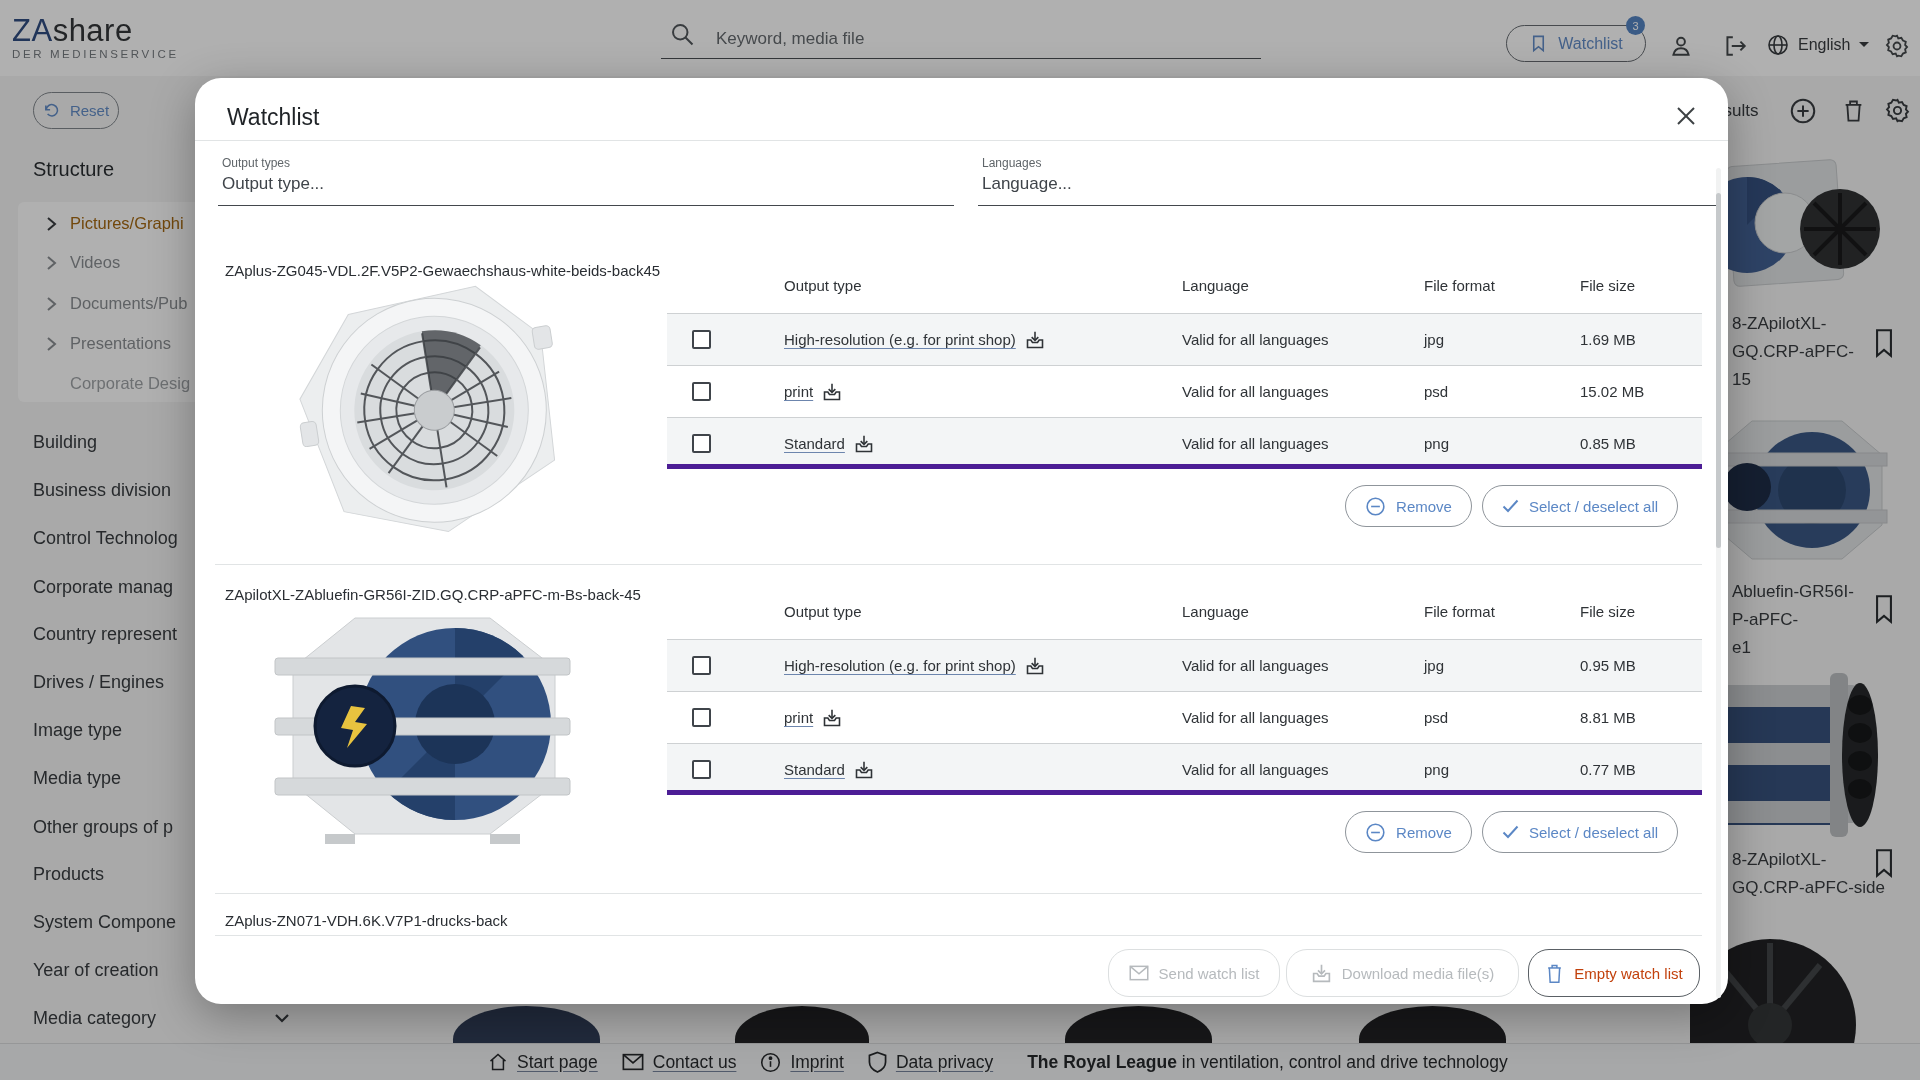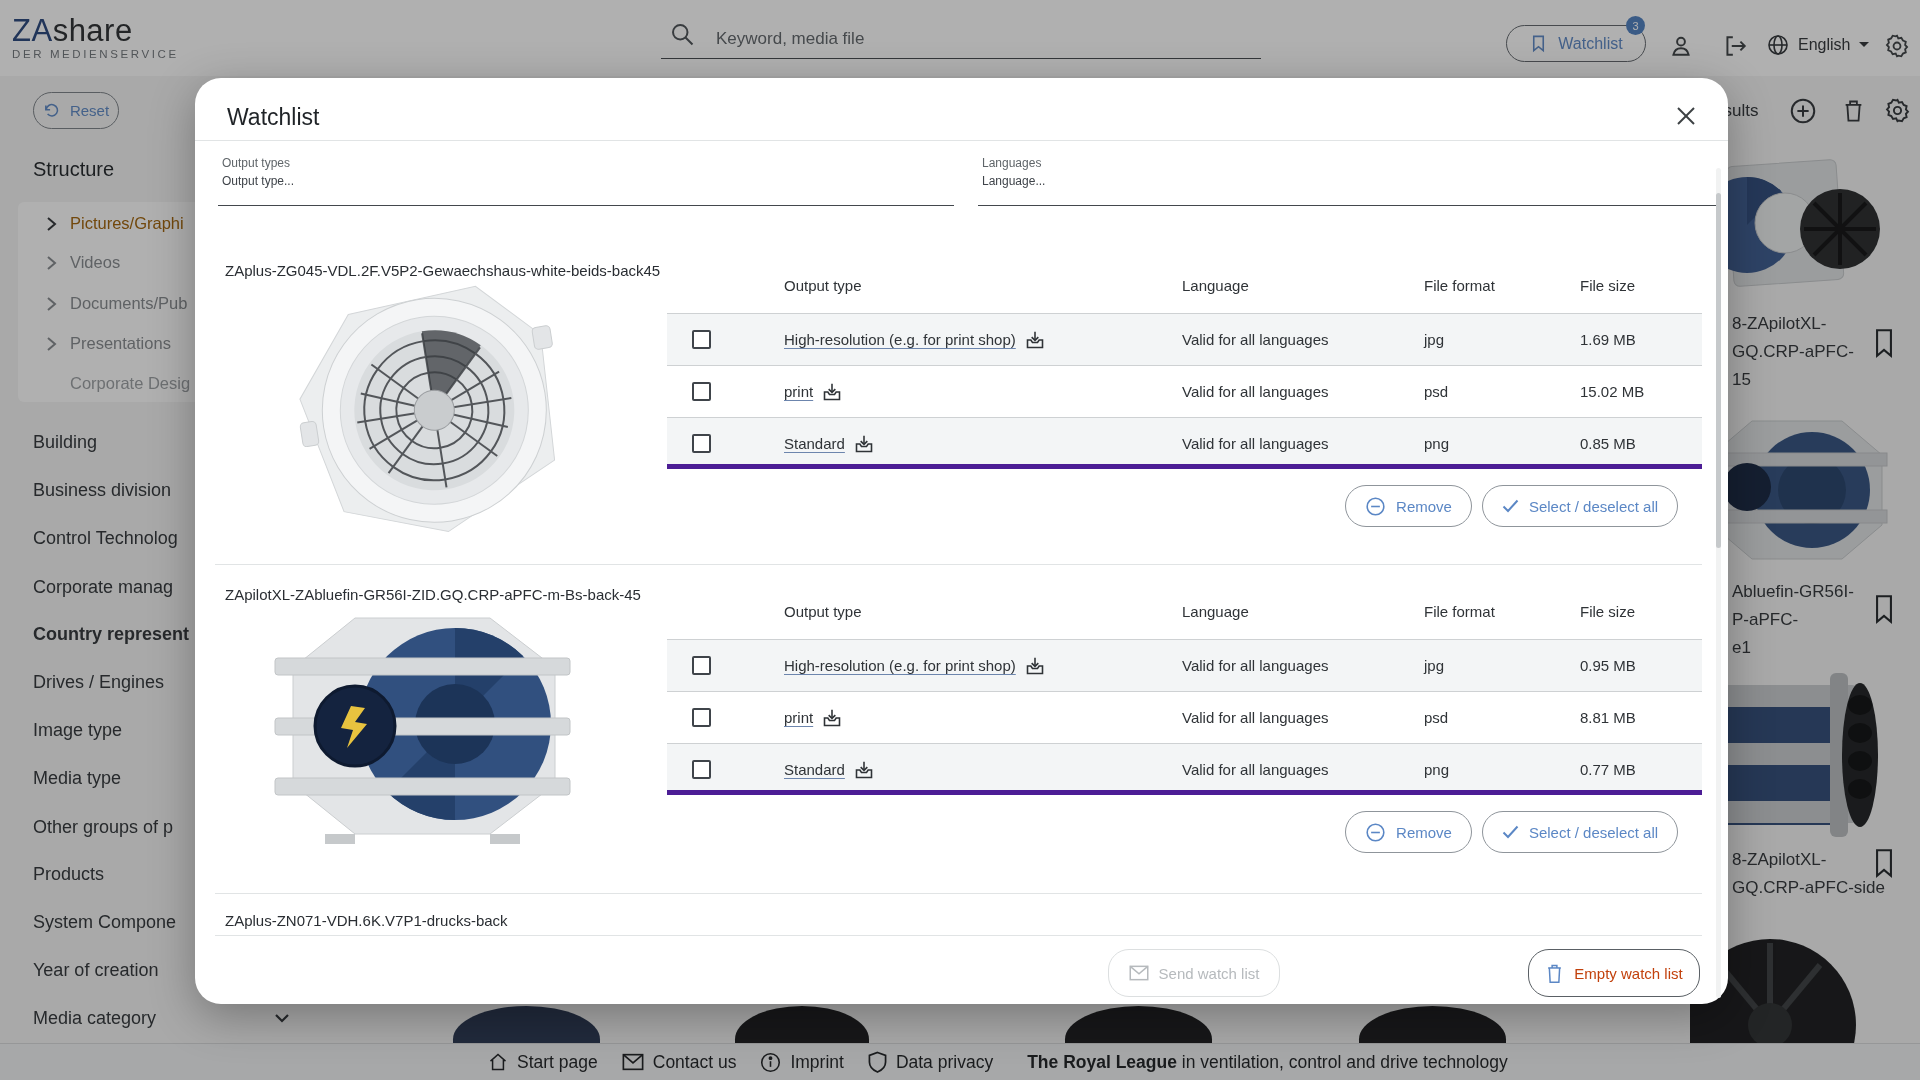--- a/index.html
+++ b/index.html
@@ -41,34 +41,34 @@
   .res-text { position:absolute; left:1714px; top:101px; font-size:17px; color:#2f3337; }
   .caption { position:absolute; font-size:17px; color:#2f3337; line-height:28px; white-space:nowrap; }
   .bm { position:absolute; color:#1f2327; }
 
   
   .strip-thumb { position:absolute; border-radius:50% 50% 0 0 / 90% 90% 0 0; }
 
   
   .footer { position:absolute; left:0; top:1043px; width:1920px; height:37px; background:#f2f3f4; border-top:1px solid #d8dadb; display:flex; align-items:center; gap:24px; padding-left:488px; font-size:17.5px; color:#1c1f22; }
   .f-link { display:flex; align-items:center; gap:9px; cursor:pointer; }
-  .f-link span { text-underline-offset:3px; text-decoration-color:#6f7d96; }
+  .f-link span { text-decoration:underline; text-underline-offset:3px; text-decoration-color:#6f7d96; }
   .tagline { margin-left:10px; white-space:nowrap; }
 
   
   #overlay { position:absolute; inset:0; background:rgba(22,22,22,0.34); z-index:5; }
 
   
   #modal { position:absolute; left:195px; top:78px; width:1533px; height:926px; background:#ffffff; border-radius:26px; box-shadow:0 12px 46px rgba(0,0,0,.3); z-index:10; }
   .m-title { position:absolute; left:32px; top:26px; font-size:23px; color:#1f2327; }
   .m-close { position:absolute; right:30px; top:26px; width:24px; height:24px; cursor:pointer; color:#3c4043; }
   .m-div { position:absolute; left:0; width:1533px; border-top:1px solid #e1e4e5; }
   .m-div2 { position:absolute; left:20px; width:1487px; border-top:1px solid #e1e4e5; }
   .f-label { position:absolute; top:78px; font-size:12px; color:#5f6569; }
-  .f-value { position:absolute; top:96px; font-size:12px; color:#3f444a; cursor:pointer; }
+  .f-value { position:absolute; top:96px; font-size:17px; color:#3f444a; cursor:pointer; }
   .f-line { position:absolute; top:127px; border-top:1.5px solid #43484d; }
   .item-name { position:absolute; left:30px; font-size:15px; color:#2a2e33; }
 
   .wl-table { position:absolute; left:472px; width:1035px; }
   .th { position:absolute; top:0; height:40px; line-height:40px; font-size:15px; color:#2f3337; }
   .wl-row { position:absolute; left:0; width:1035px; height:52px; border-top:1px solid #ced1d3; }
   .wl-row.last { border-bottom:5px solid #4c1d95; }
   .wl-row.odd { background:#f3f5f6; }
   .cell { position:absolute; top:0; height:52px; line-height:52px; font-size:15px; color:#2f3337; white-space:nowrap; }
   .cb { position:absolute; left:25px; top:16px; width:19px; height:19px; border:2px solid #3f444a; border-radius:2px; background:#fff; cursor:pointer; }
@@ -193,21 +193,21 @@
         </svg>
       </span>
     <div class="sb-item muted" style="top:334px;">Presentations</div>
 
     <div class="sb-item muted2" style="top:374px;">Corporate Desig</div>
 
     <div class="sb-cat" style="top:432px;">Building</div>
     <div class="sb-cat" style="top:480px;">Business division</div>
     <div class="sb-cat" style="top:528px;">Control Technolog</div>
     <div class="sb-cat" style="top:577px;">Corporate manag</div>
-    <div class="sb-cat" style="top:624px;font-weight:bold;">Country represent</div>
+    <div class="sb-cat" style="top:624px;">Country represent</div>
     <div class="sb-cat" style="top:672px;">Drives / Engines</div>
     <div class="sb-cat" style="top:720px;">Image type</div>
     <div class="sb-cat" style="top:768px;">Media type</div>
     <div class="sb-cat" style="top:817px;">Other groups of p</div>
     <div class="sb-cat" style="top:864px;">Products</div>
     <div class="sb-cat" style="top:912px;">System Compone</div>
     <div class="sb-cat" style="top:960px;">Year of creation</div>
     <div class="sb-cat" style="top:1008px;">Media category</div>
     <span class="abs" style="left:274px; top:1012px;">
         <svg width="16" height="12" viewBox="0 0 16 12" fill="none" stroke="#2f3337" stroke-width="2.2">
@@ -564,20 +564,30 @@
 
   <button class="pill foot-pill disabled-pill" style="left:913px; width:172px;">
     <span>
         <svg width="20" height="16" viewBox="0 0 24 19" fill="none" stroke="#b6babd" stroke-width="1.8">
           <rect x="1.5" y="1.5" width="21" height="16"></rect>
           <path d="M1.5 1.5l10.5 9 10.5-9"></path>
         </svg>
       </span>
     <span>Send watch list</span>
   </button>
+  <button class="pill foot-pill disabled-pill" style="left:1091px; width:233px;">
+    <span>
+        <svg width="21" height="21" viewBox="0 0 24 24" fill="none" stroke="#b6babd" stroke-width="1.9">
+          <path d="M12 2v10"></path>
+          <path d="M8 8.5L12 12.5 16 8.5"></path>
+          <path d="M3 12h4l2 3h6l2-3h4v9H3z"></path>
+        </svg>
+      </span>
+    <span>Download media file(s)</span>
+  </button>
   <button class="pill foot-pill empty-pill" style="left:1333px; width:172px;">
     <span>
         <svg width="19" height="21" viewBox="0 0 24 26" fill="none" stroke="#5b87c5" stroke-width="1.9">
           <path d="M4 6h16"></path>
           <path d="M9 6V3h6v3"></path>
           <path d="M5.5 6l1 18h11l1-18"></path>
         </svg>
       </span>
     <span>Empty watch list</span>
   </button>

